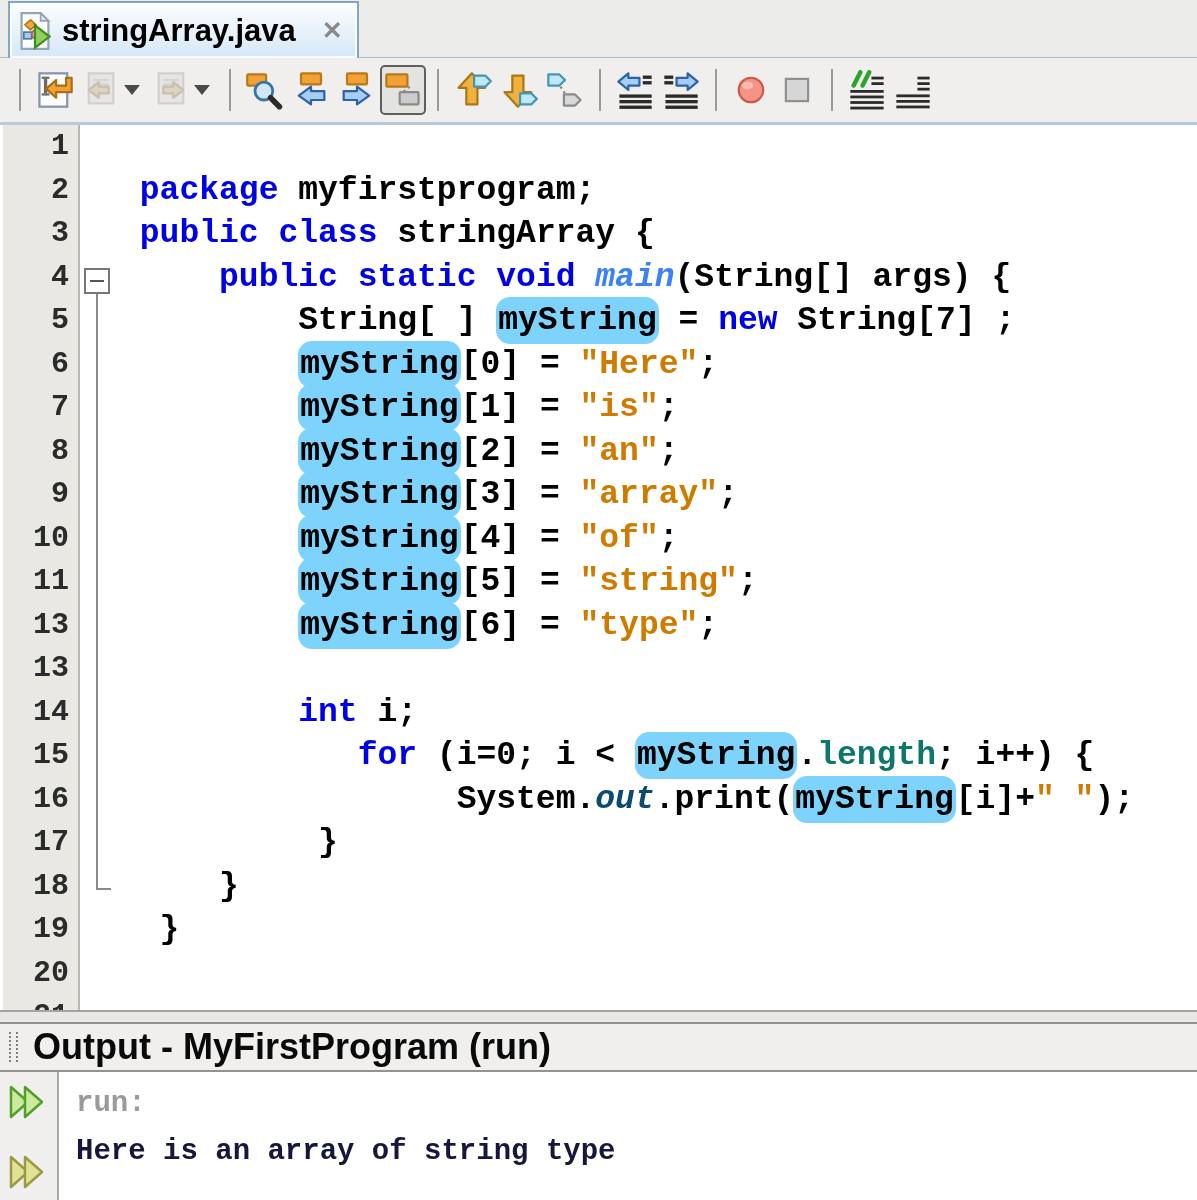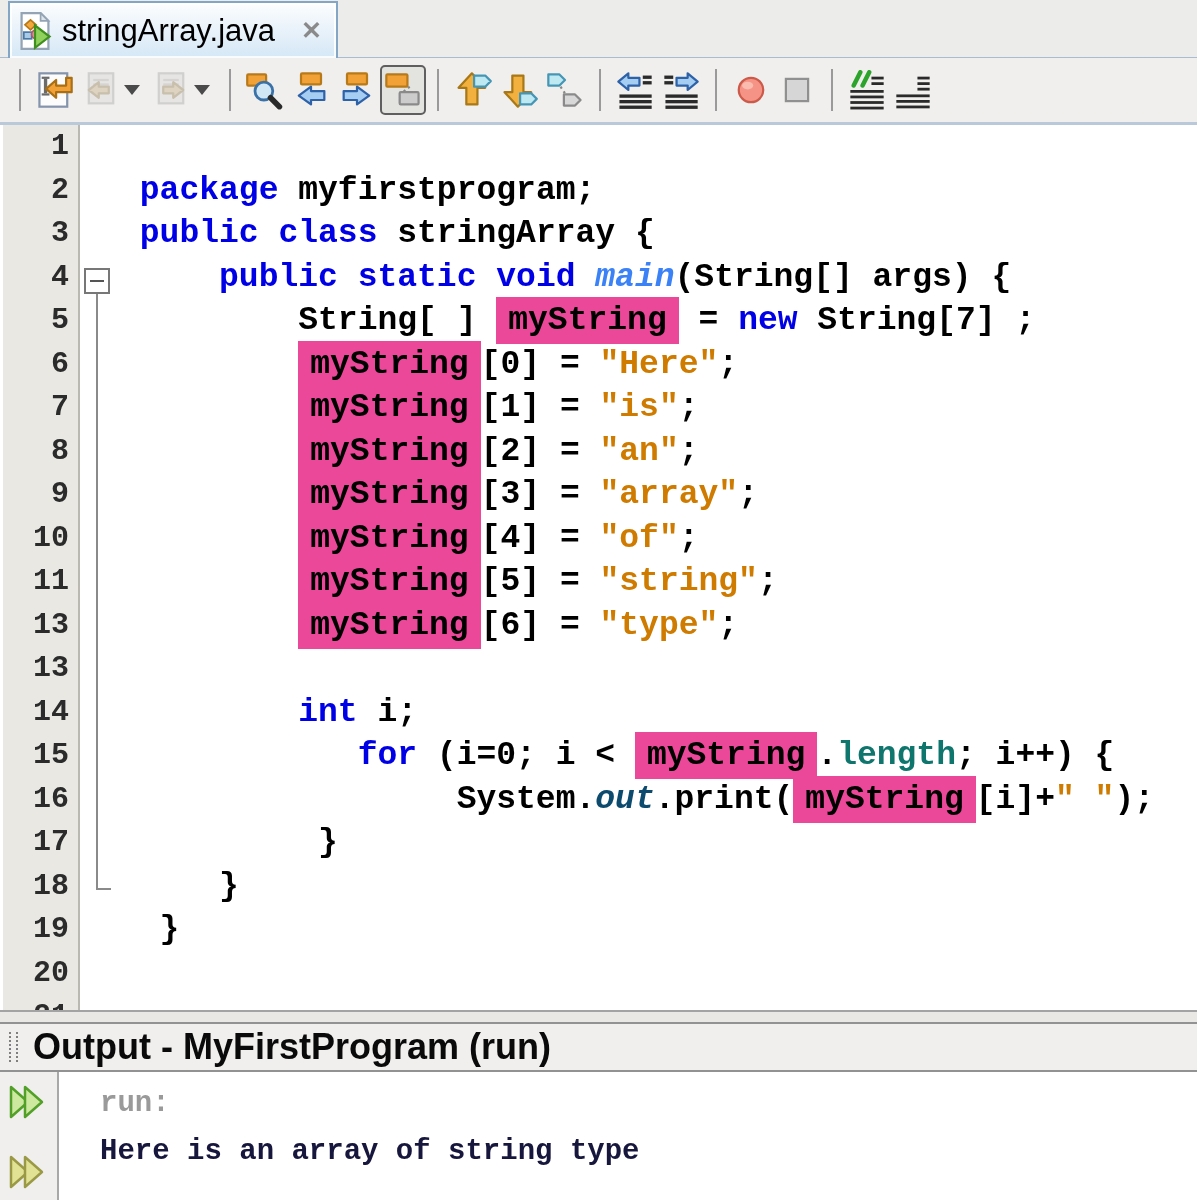--- a/index.html
+++ b/index.html
@@ -8,21 +8,21 @@
   .left-edge{position:absolute;left:0;top:0;width:3px;height:100%;background:#b7c0cc;}
 
   
   .tabbar{position:absolute;top:0;left:0;right:0;height:58px;background:#ececea;
           border-bottom:1px solid #a9bdd2;box-sizing:border-box;}
   .tab{position:absolute;left:8px;top:1px;height:57px;display:flex;align-items:center;
        padding:0 14px 0 8px;background:linear-gradient(#fcfdfe,#d5e7f6);
        border:2px solid #84a6c6;border-bottom:none;box-sizing:border-box;z-index:2;
        box-shadow:inset 0 0 0 2px rgba(255,255,255,.85);}
   .tab-icon{margin-right:10px;display:flex;}
-  .tab-label{font-weight:normal;font-size:31px;color:#000;}
+  .tab-label{font-weight:bold;font-size:31px;color:#000;}
   .tab-close{font-size:25px;color:#8a8a8a;font-weight:bold;margin-left:26px;}
 
   
   .toolbar{position:absolute;top:58px;left:0;right:0;height:67px;background:#f0efed;
            border-bottom:3px solid #b9c9da;box-sizing:border-box;display:flex;
            align-items:center;padding-left:8px;}
   .tbtn{width:46px;height:50px;display:flex;align-items:center;justify-content:center;
         border-radius:5px;flex:0 0 auto;}
   .tbtn.pressed{border:2px solid #5f5f5f;background:#e3e3e0;box-sizing:border-box;}
   .tbtn.disabled svg{opacity:.5;}
@@ -38,21 +38,21 @@
            font-family:"Liberation Mono",monospace;font-size:30px;font-weight:bold;color:#2b2b2b;}
   .code{position:absolute;left:120px;top:0;white-space:pre;
         font-family:"Liberation Mono",monospace;font-size:33px;font-weight:bold;color:#000;}
   .cl{height:43.5px;line-height:43.5px;}
   .c-pl{color:#000;}
   .c-kw{color:#0000e6;}
   .c-str{color:#ce7b00;}
   .c-grn{color:#0f766e;}
   .c-grni{color:#0c4a6e;font-style:italic;}
   .c-main{color:#3b82f6;font-style:italic;}
-  .c-hl{background:#ec4899;padding:5px 12px;}
+  .c-hl{background:#7dd3fc;padding:5px 2px;border-radius:14px;}
   .fold-box{position:absolute;left:84px;top:143px;width:26px;height:26px;border:2px solid #777;
             background:#fff;box-sizing:border-box;}
   .fold-box::after{content:"";position:absolute;left:4px;right:4px;top:50%;height:2px;
             margin-top:-1px;background:#555;}
   .fold-vline{position:absolute;left:96px;top:169px;width:2px;height:596px;background:#8a8a8a;}
   .fold-end{position:absolute;left:96px;top:763px;width:15px;height:2px;background:#8a8a8a;}
 
   
   .splitter{position:absolute;top:1010px;left:0;right:0;height:12px;background:#eae8e4;
             border-top:2px solid #a3a3a3;box-sizing:border-box;}
@@ -61,21 +61,21 @@
            display:flex;align-items:center;}
   .grip{width:5px;height:30px;border-left:2px dotted #7f7f7f;border-right:2px dotted #7f7f7f;
         margin:0 15px 0 9px;}
   .outhead-title{font-weight:bold;font-size:36px;color:#0a0a0a;}
   .outbody{position:absolute;top:1072px;left:0;right:0;bottom:0;background:#fff;}
   .outside{position:absolute;left:0;top:0;width:59px;height:100%;background:#f0efed;
            border-right:2px solid #a8a8a8;box-sizing:border-box;display:flex;
            flex-direction:column;align-items:center;padding-top:10px;gap:30px;}
   .obtn{display:flex;}
   .outtext{position:absolute;left:76px;top:8px;font-family:"Liberation Mono",monospace;
-           font-size:29px;font-weight:bold;line-height:48px;white-space:pre;margin-left:24px;}
+           font-size:29px;font-weight:bold;line-height:48px;white-space:pre;}
   .o-gray{color:#9a9a9a;}
   .o-dark{color:#17173d;}
 </style>
 </head>
 <body>
 
 <div class="app">
   <div class="left-edge"></div>
 
   <div class="tabbar">

